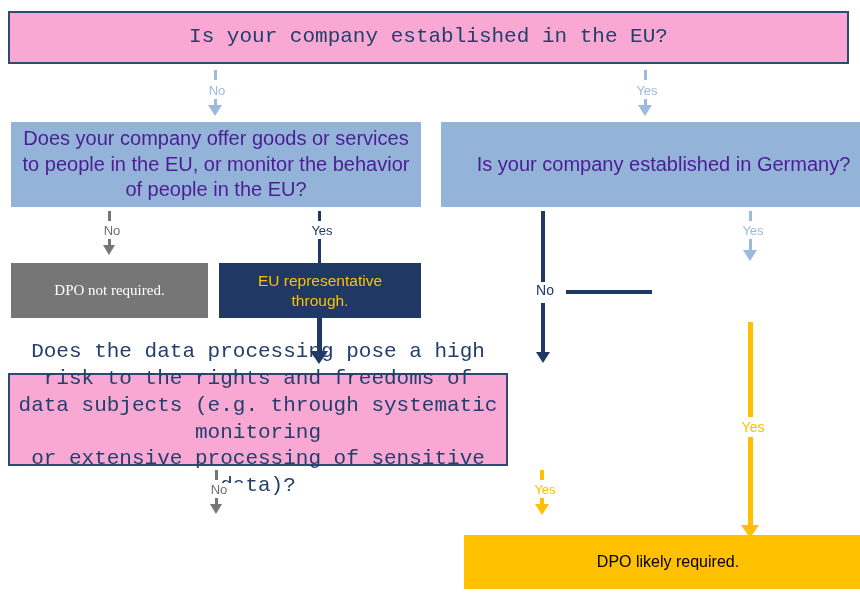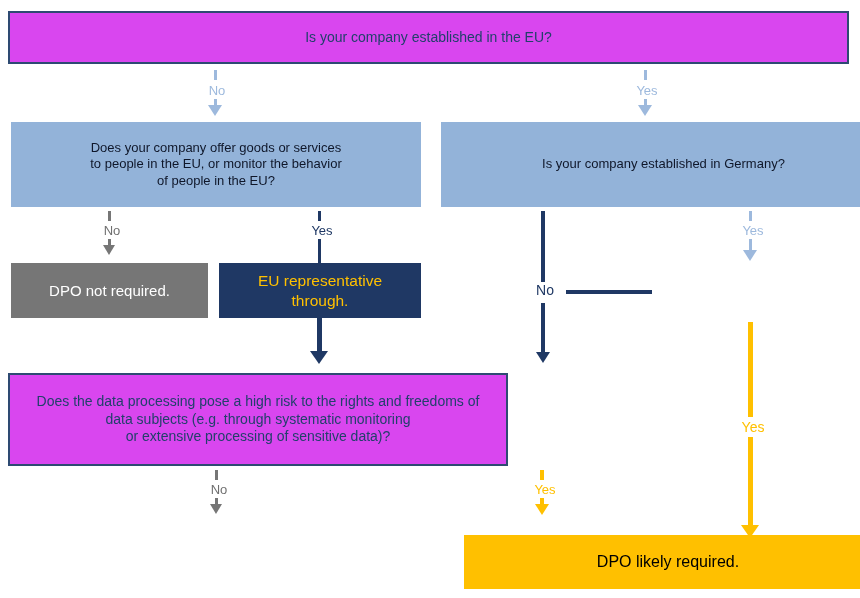--- a/index.html
+++ b/index.html
@@ -22,29 +22,30 @@
     box-sizing: border-box;
     display: flex;
     align-items: center;
     justify-content: center;
     text-align: center;
     line-height: 1.28;
     white-space: pre-line;
   }
   
   .n-question {
-    background: #d946ef;
+    background: #f9a8d4;
     border: 2px solid #2e4a72;
     color: #22406b;
-    font-size: 14px;
+    font-size: 21px;
+    font-family: Liberation Mono, monospace;
   }
   .n-blue {
     background: #93b3d9;
-    color: #0f172a;
-    font-size: 13px;
+    color: #4c1d95;
+    font-size: 20px;
   }
   .n-gray {
     background: #767676;
     color: #ffffff;
     font-size: 15px;
   }
   .n-navy {
     background: #1f3864;
     color: #ffc000;
     font-size: 15.5px;
@@ -141,21 +142,21 @@
   <div class="vline c-lightblue" style="left:749px; top:239px; width:3px; height:12px;"></div>
   <div class="arrowhead ah ah-lightblue" style="left:743px; top:250px;"></div>
 
   <div class="vline c-navy" style="left:541px; top:211px; width:4px; height:71px;"></div>
   <div class="edge-label t-navy" style="left:520px; top:283px; width:46px; font-size:14px;">No</div>
   <div class="vline c-navy" style="left:541px; top:303px; width:4px; height:52px;"></div>
   <div class="arrowhead ah ah-navy" style="left:536px; top:352px;"></div>
 
   <div class="hline c-navy" style="left:566px; top:290px; width:86px; height:4px;"></div>
 
-  <div class="node n-gray" style="left:11px; top:263px; width:197px; height:55px;">DPO not required.</div>
+  <div class="node n-gray" style="left:11px; top:263px; width:197px; height:55px;font-family:Liberation Serif, serif;">DPO not required.</div>
 
   <div class="node n-navy" style="left:219px; top:263px; width:202px; height:55px;">EU representative
 through.</div>
 
 
   <div class="vline c-navy" style="left:317px; top:318px; width:5px; height:40px;"></div>
   <div class="arrowhead ah-lg ah-navy" style="left:310px; top:351px;"></div>
 
   <div class="vline c-amber" style="left:748px; top:322px; width:5px; height:95px;"></div>
   <div class="edge-label t-amber" style="left:726px; top:420px; width:50px; font-size:14px;">Yes</div>

